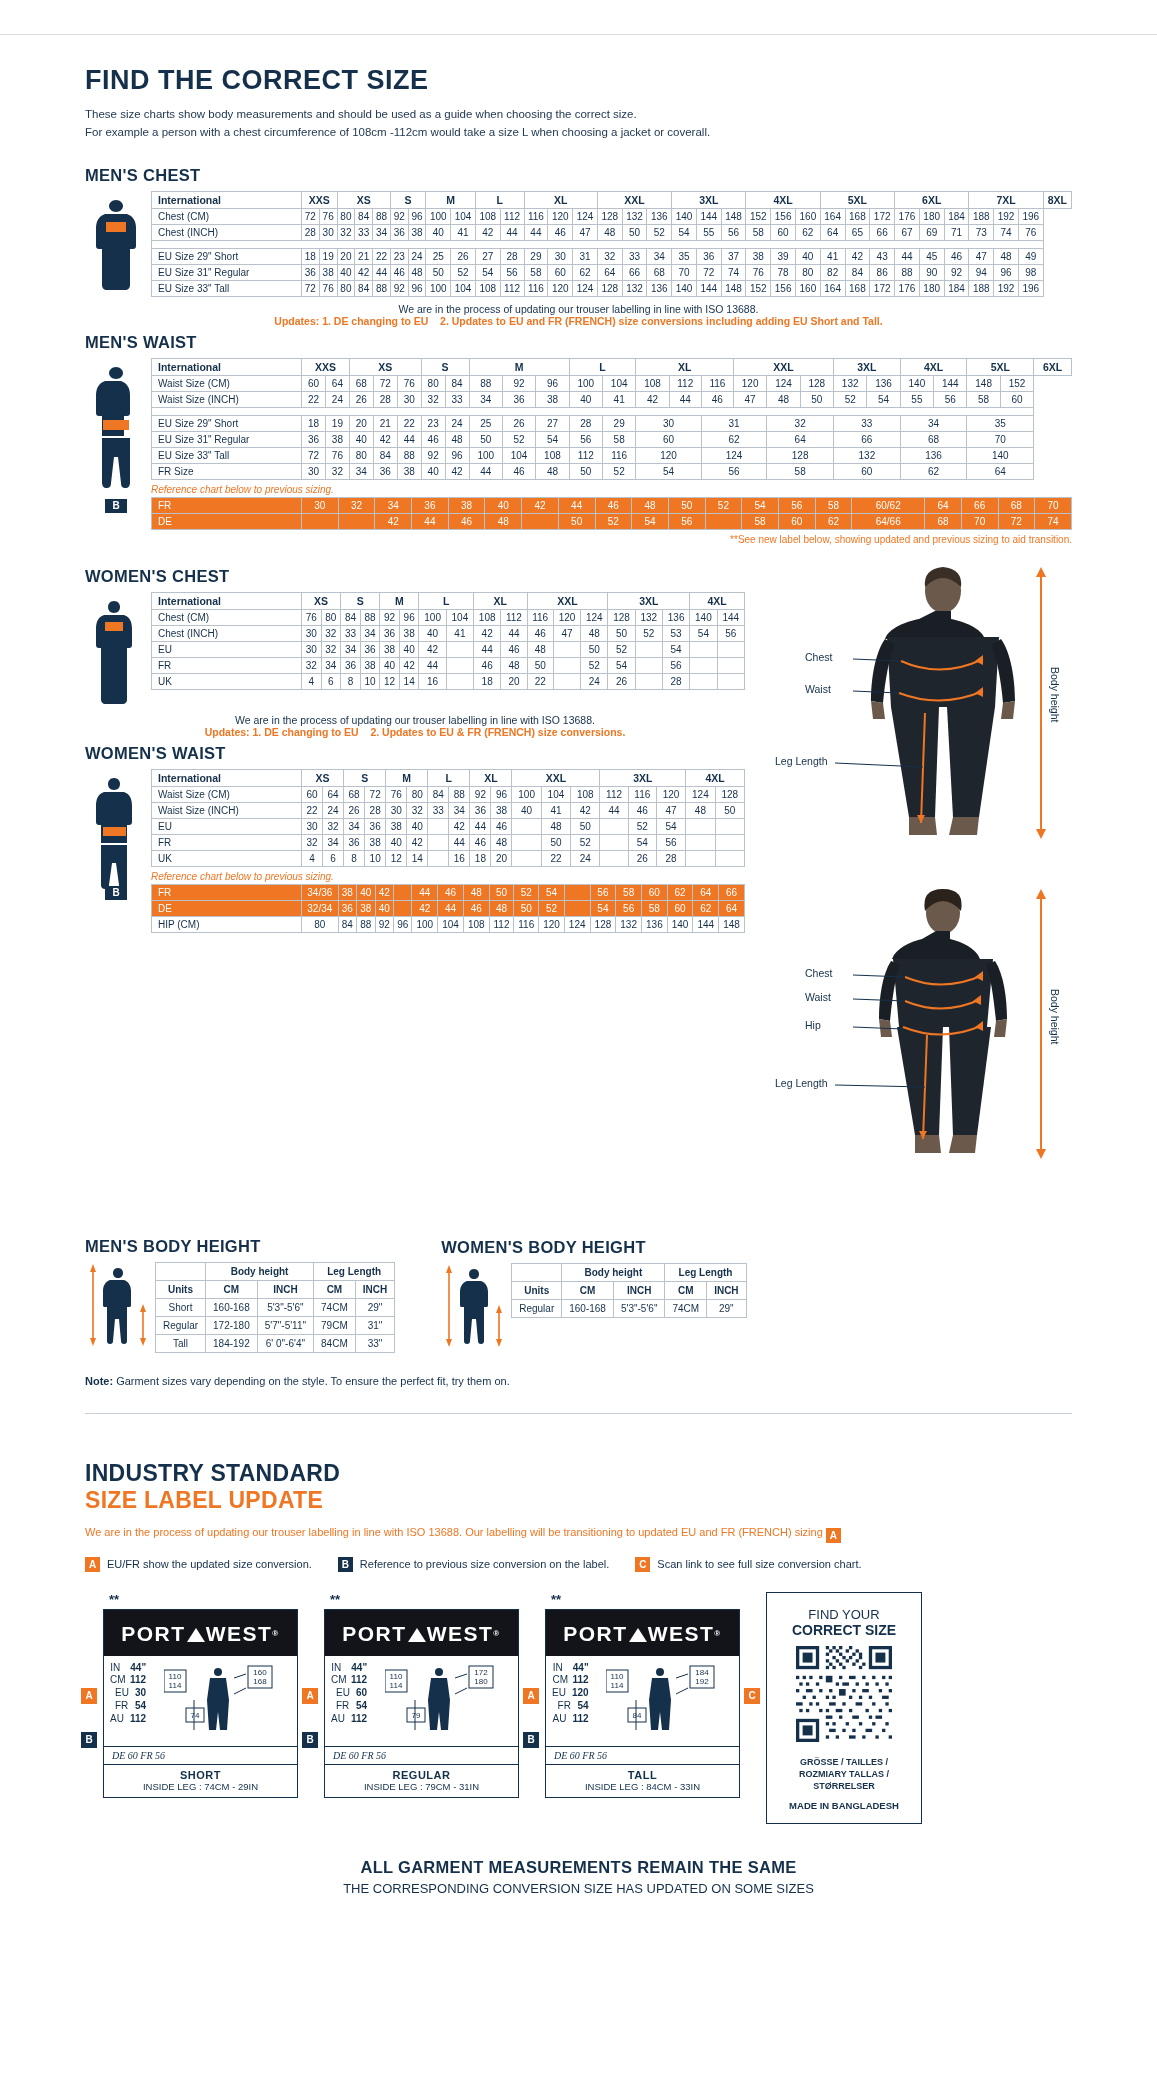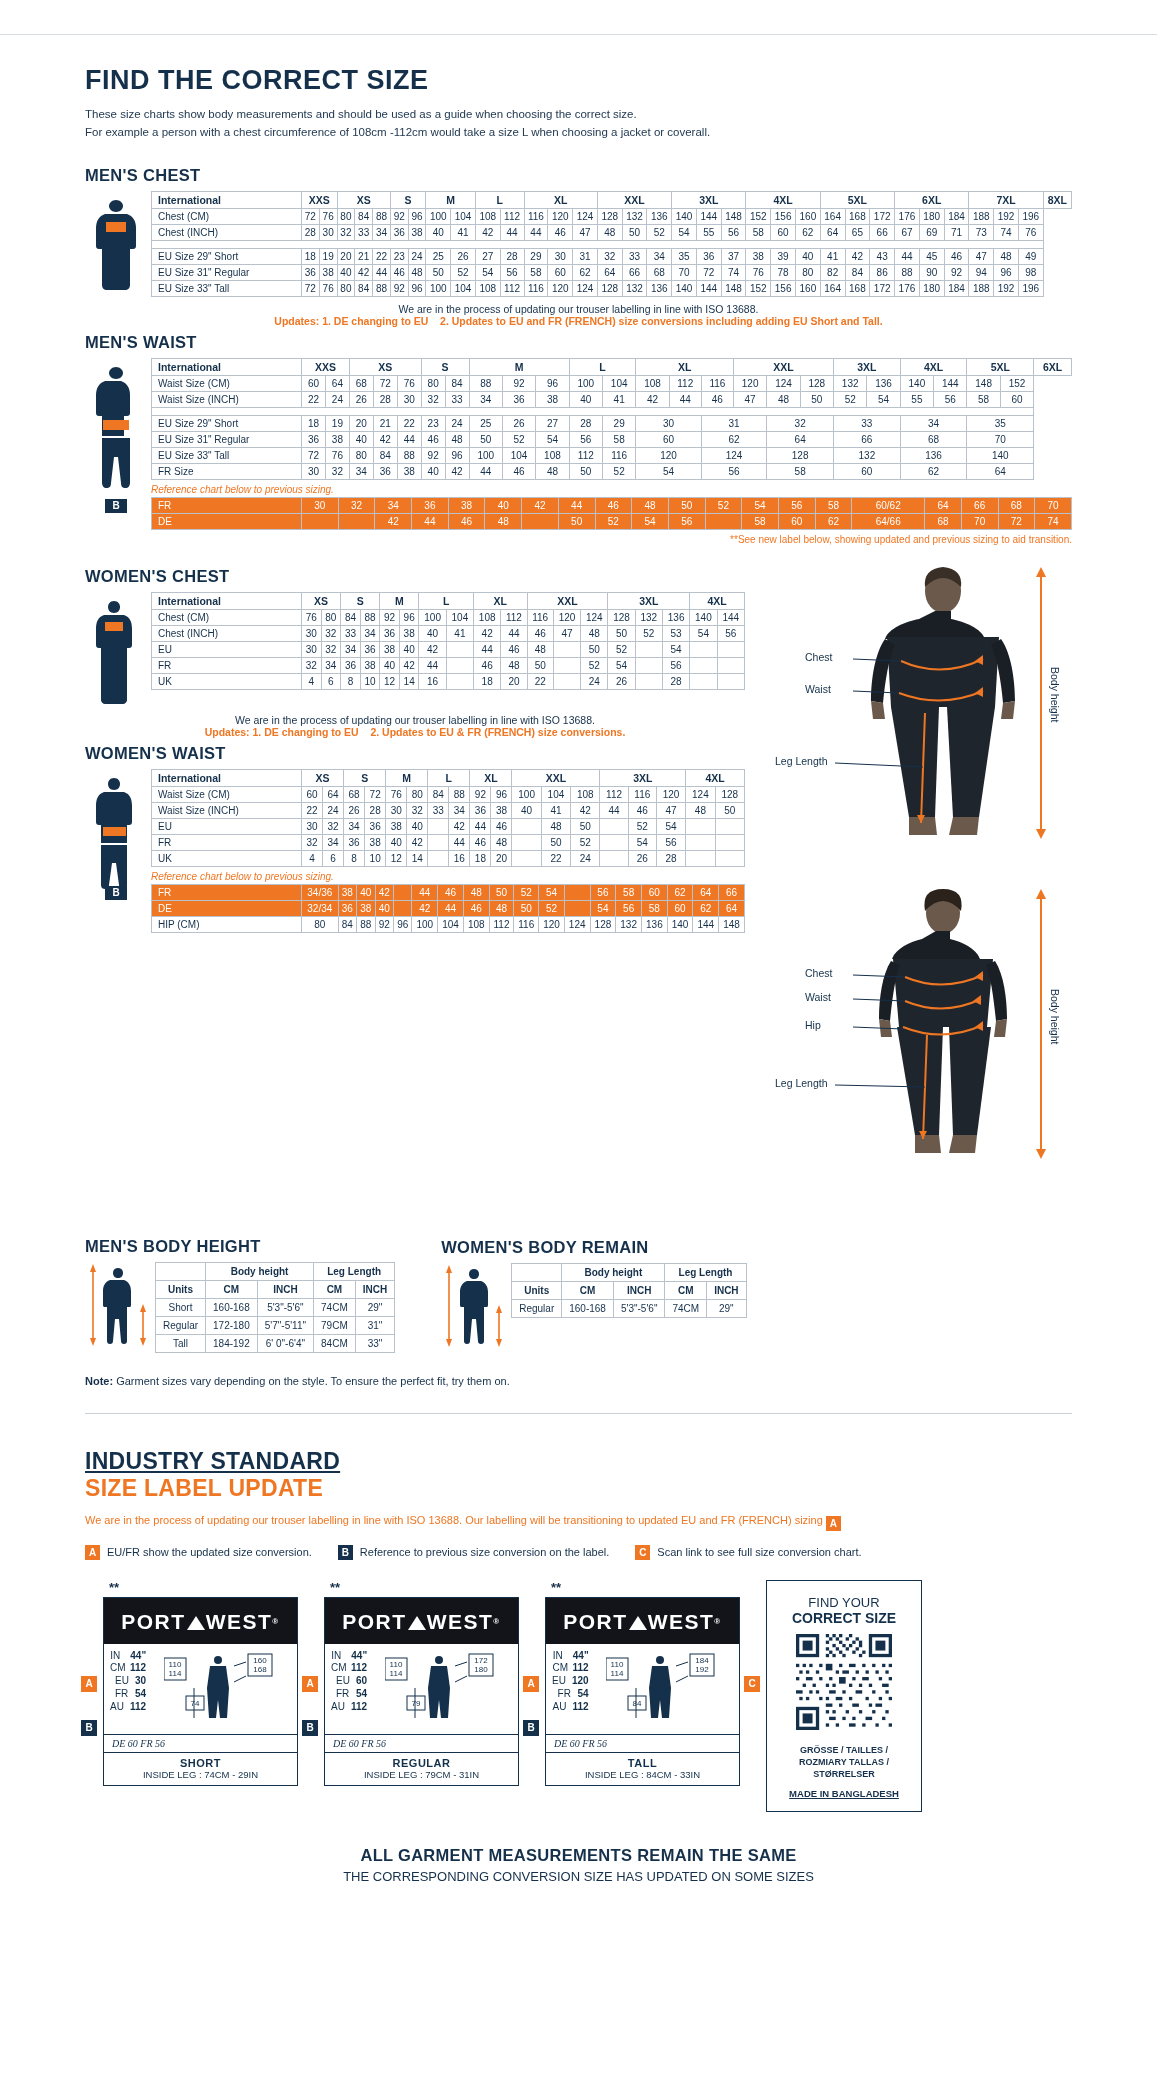--- a/index.html
+++ b/index.html
@@ -89,21 +89,21 @@
   table.ht td, table.ht th { border:1px solid #b9c2cb; text-align:center; padding:3px 7px; font-weight:normal; white-space:nowrap;}
   table.ht .hdr td { font-weight:bold; }
   .htwrap { display:flex; align-items:flex-start; }
   .htfig { width:70px; flex:0 0 70px;}
 
   .garment-note { font-size:11px; margin-top:22px; color:#15304b;}
   .garment-note b { font-weight:bold; }
 
   .divider { height:1px; background:#c9d0d7; margin:26px 0 0 0;}
 
-  h2.ind { font-size:23px; font-weight:bold; color:#15304b; letter-spacing:.3px; margin:34px 0 0 0;text-decoration:underline;}
+  h2.ind { font-size:23px; font-weight:bold; color:#15304b; letter-spacing:.3px; margin:46px 0 0 0;}
   h2.ind2 { font-size:23px; font-weight:bold; color:#ef7622; letter-spacing:.3px; margin:0 0 12px 0;}
   .trans-note { font-size:11px; color:#ef7622; margin-bottom:14px;}
   .tag-a { display:inline-flex; width:15px;height:15px; background:#ef7622; color:#fff; font-size:10px; font-weight:bold; align-items:center; justify-content:center; vertical-align:-3px;}
   .tag-b { display:inline-flex; width:15px;height:15px; background:#15304b; color:#fff; font-size:10px; font-weight:bold; align-items:center; justify-content:center; vertical-align:-3px;}
   .tag-c { display:inline-flex; width:15px;height:15px; background:#ef7622; color:#fff; font-size:10px; font-weight:bold; align-items:center; justify-content:center; vertical-align:-3px;}
   .legend { font-size:11px; color:#15304b; display:flex; gap:26px; margin-bottom:20px; flex-wrap:wrap;}
   .legend .item { display:flex; align-items:center; gap:7px;}
 
   .labels-row { display:flex; gap:26px; align-items:flex-start;}
   .labelcard { position:relative; width:195px; }
@@ -123,21 +123,21 @@
   .lblfoot .big { font-size:11px; font-weight:bold; letter-spacing:.5px;}
   .a-badge { position:absolute; left:-22px; top:96px; width:16px;height:16px; background:#ef7622; color:#fff; font-size:10px;font-weight:bold; display:flex;align-items:center;justify-content:center;}
   .b-badge { position:absolute; left:-22px; top:140px; width:16px;height:16px; background:#15304b; color:#fff; font-size:10px;font-weight:bold; display:flex;align-items:center;justify-content:center;}
   .deline { border-top:1px solid #15304b; font-size:10px; font-style:italic; padding:3px 0 3px 8px;font-family:Liberation Serif, serif;}
 
   .qrcard { width:156px; border:1px solid #15304b; text-align:center; padding:14px 10px 12px 10px; position:relative;}
   .qrcard .t1 { font-size:13px; color:#15304b;}
   .qrcard .t2 { font-size:14px; font-weight:bold; color:#15304b; margin-bottom:8px;}
   .qrimg { width:96px;height:96px;margin:0 auto 10px auto; }
   .qrcard .t3 { font-size:9px; color:#15304b; line-height:1.35; font-weight:bold;}
-  .qrcard .t4 { font-size:9.5px; color:#15304b; font-weight:bold; margin-top:8px;text-decoration:underline;}
+  .qrcard .t4 { font-size:9.5px; color:#15304b; font-weight:bold; margin-top:8px;}
   .c-badge { position:absolute; left:-22px; top:96px; width:16px;height:16px; background:#ef7622; color:#fff; font-size:10px;font-weight:bold; display:flex;align-items:center;justify-content:center;}
 
   .closing { text-align:center; margin-top:34px;}
   .closing .l1 { font-size:16.5px; font-weight:bold; color:#15304b; letter-spacing:.3px;}
   .closing .l2 { font-size:13px; color:#15304b; margin-top:4px;}
   .vert-lbl { font-size:10.5px; color:#15304b; writing-mode: vertical-rl; text-orientation:mixed;}
 </style>
 </head>
 <body>
 
@@ -1088,21 +1088,21 @@
               <td>6' 0"-6'4"</td>
               <td>84CM</td>
               <td>33"</td>
             </tr>
           </tbody>
             </table>
         </div>
       </div>
 
       <div class="hblock">
-        <h2 class="sect">WOMEN'S BODY REMAIN</h2>
+        <h2 class="sect">WOMEN'S BODY HEIGHT</h2>
         <div class="htwrap">
           <div class="htfig">
             <svg width="66" height="86" viewBox="0 0 66 86">
               <path d="M33 6 c-3 0 -5 2 -5 5 0 3 2 5 5 5 3 0 5 -2 5 -5 0 -3 -2 -5 -5 -5z" fill="#15304b"></path>
               <path d="M26 18 c-5 2 -7 6 -7 11 l0 13 c0 2 1 2 2 2 l2 0 0 34 c0 2 1 3 3 3 2 0 3 -1 3 -3 l2 -22 4 0 2 22 c0 2 1 3 3 3 2 0 3 -1 3 -3 l0 -34 2 0 c1 0 2 0 2 -2 l0 -13 c0 -5 -2 -9 -7 -11z" fill="#15304b"></path>
               <line x1="8" y1="6" x2="8" y2="80" stroke="#ef7622" stroke-width="1.6"></line>
               <polygon points="8,2 5,10 11,10" fill="#ef7622"></polygon>
               <polygon points="8,84 5,76 11,76" fill="#ef7622"></polygon>
               <line x1="58" y1="46" x2="58" y2="80" stroke="#ef7622" stroke-width="1.6"></line>
               <polygon points="58,42 55,50 61,50" fill="#ef7622"></polygon>

